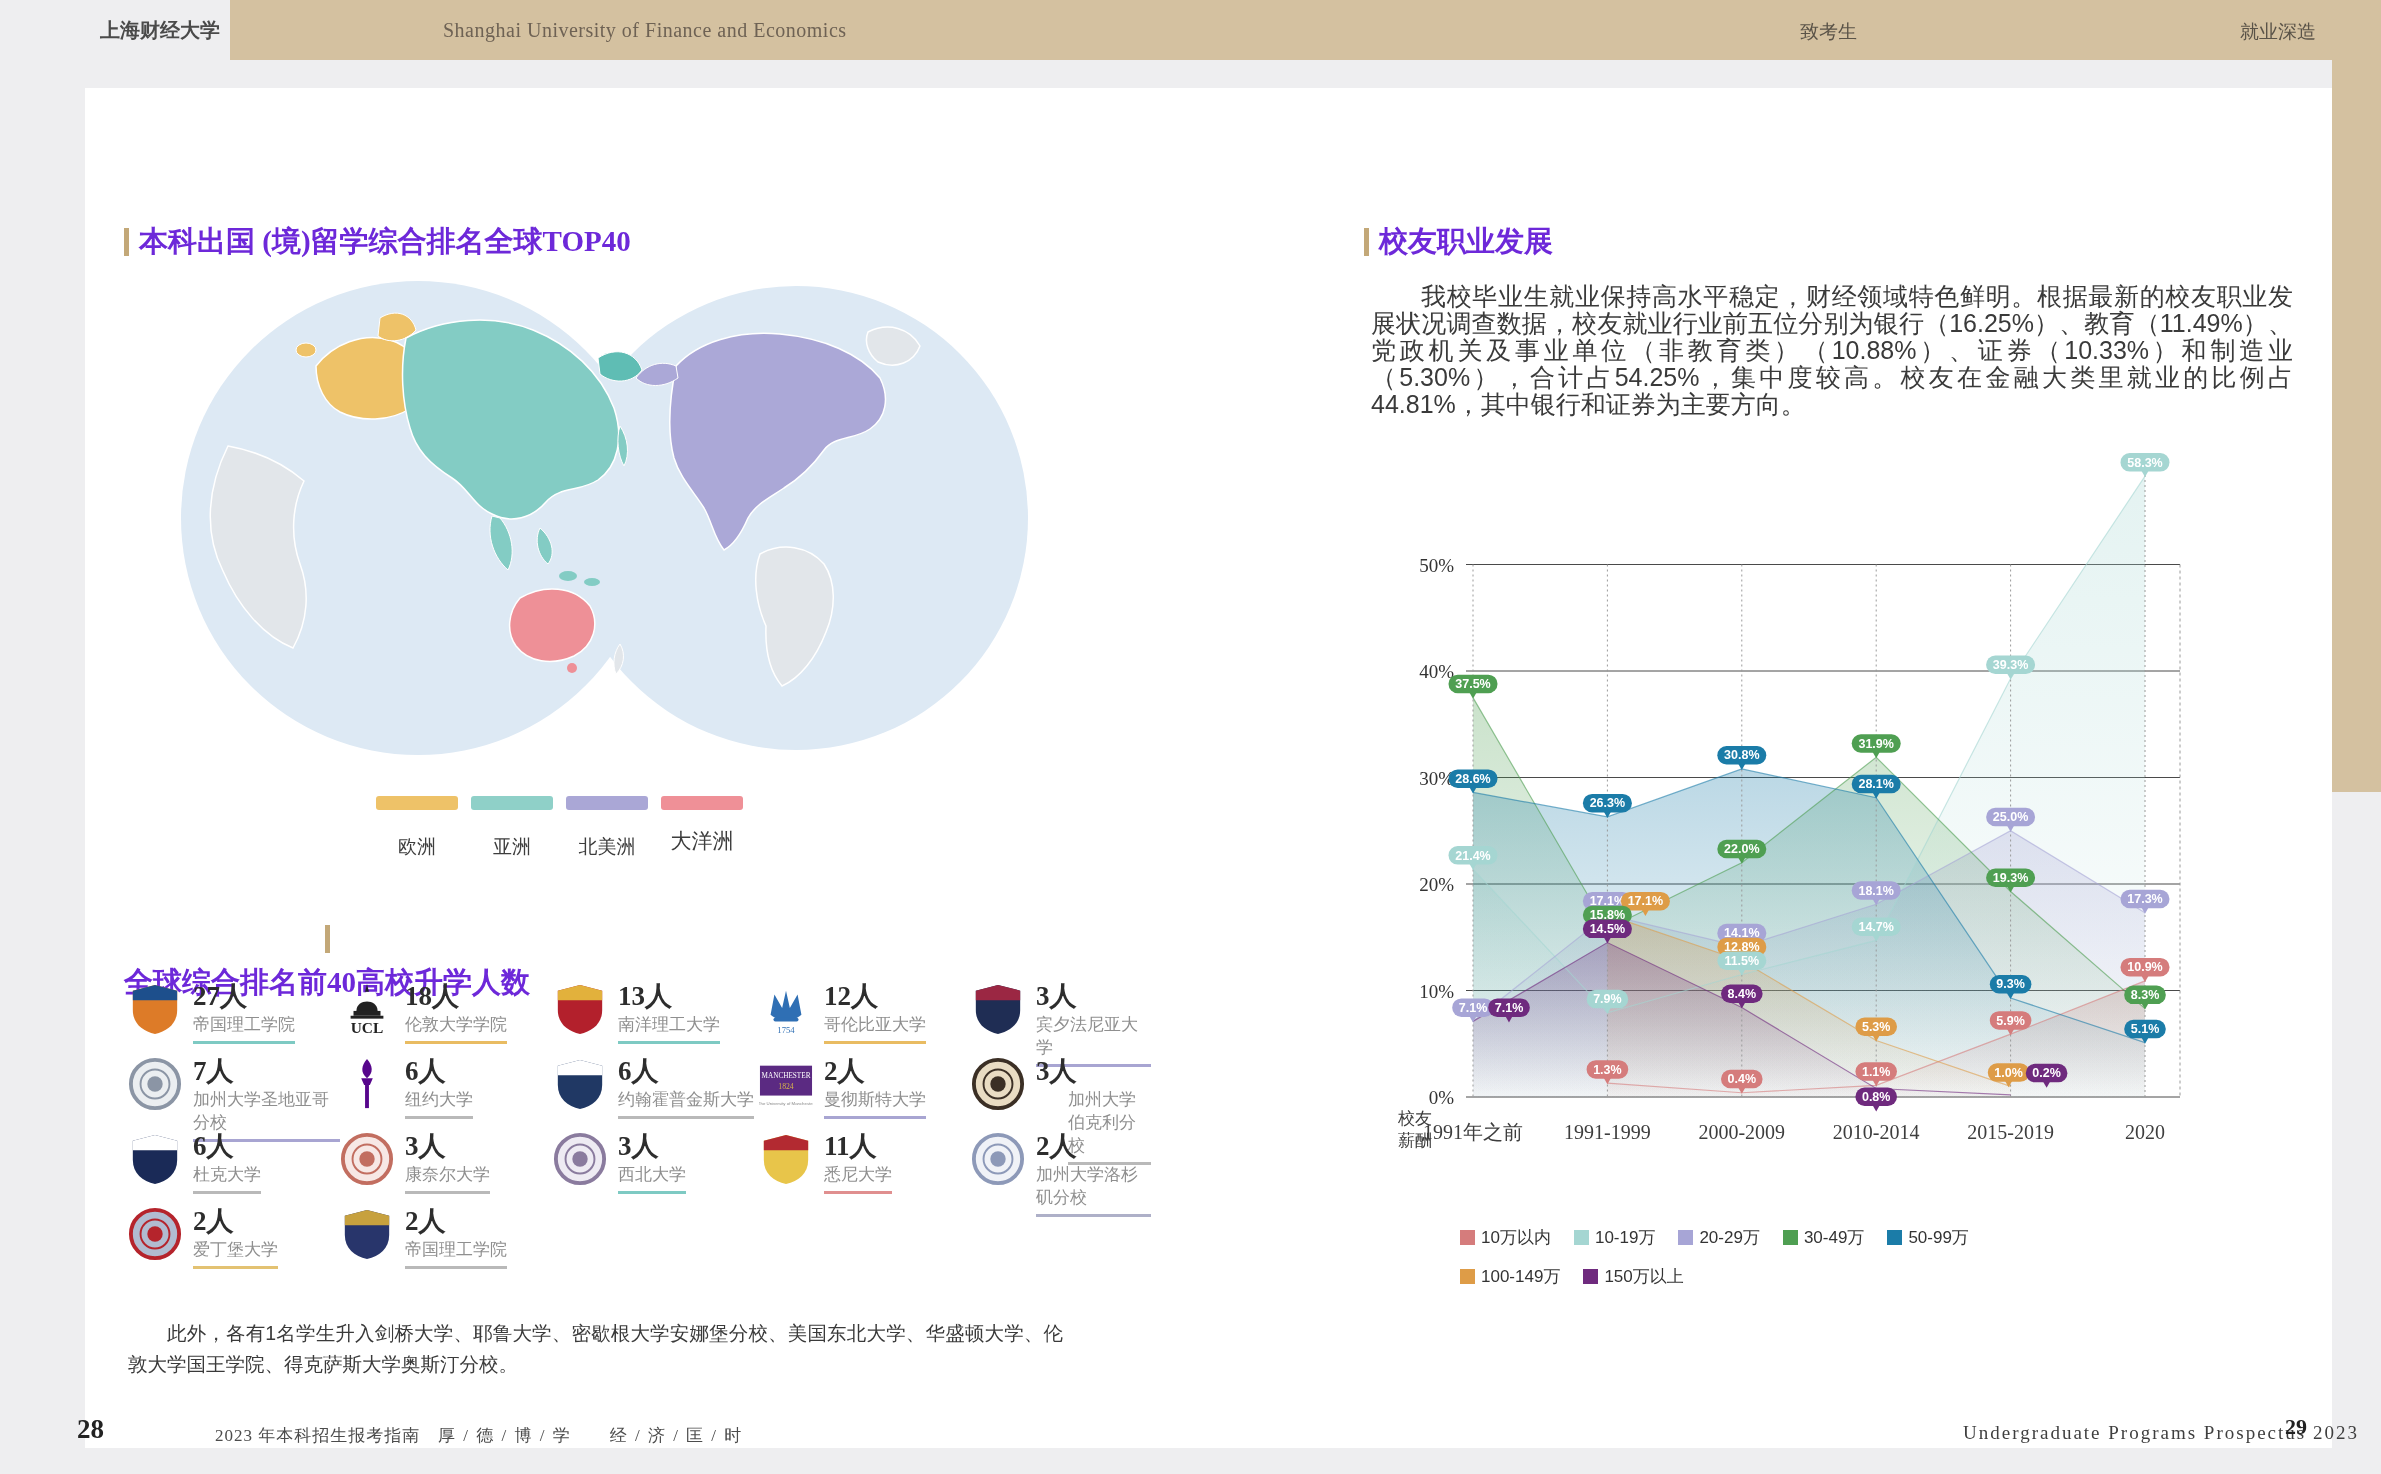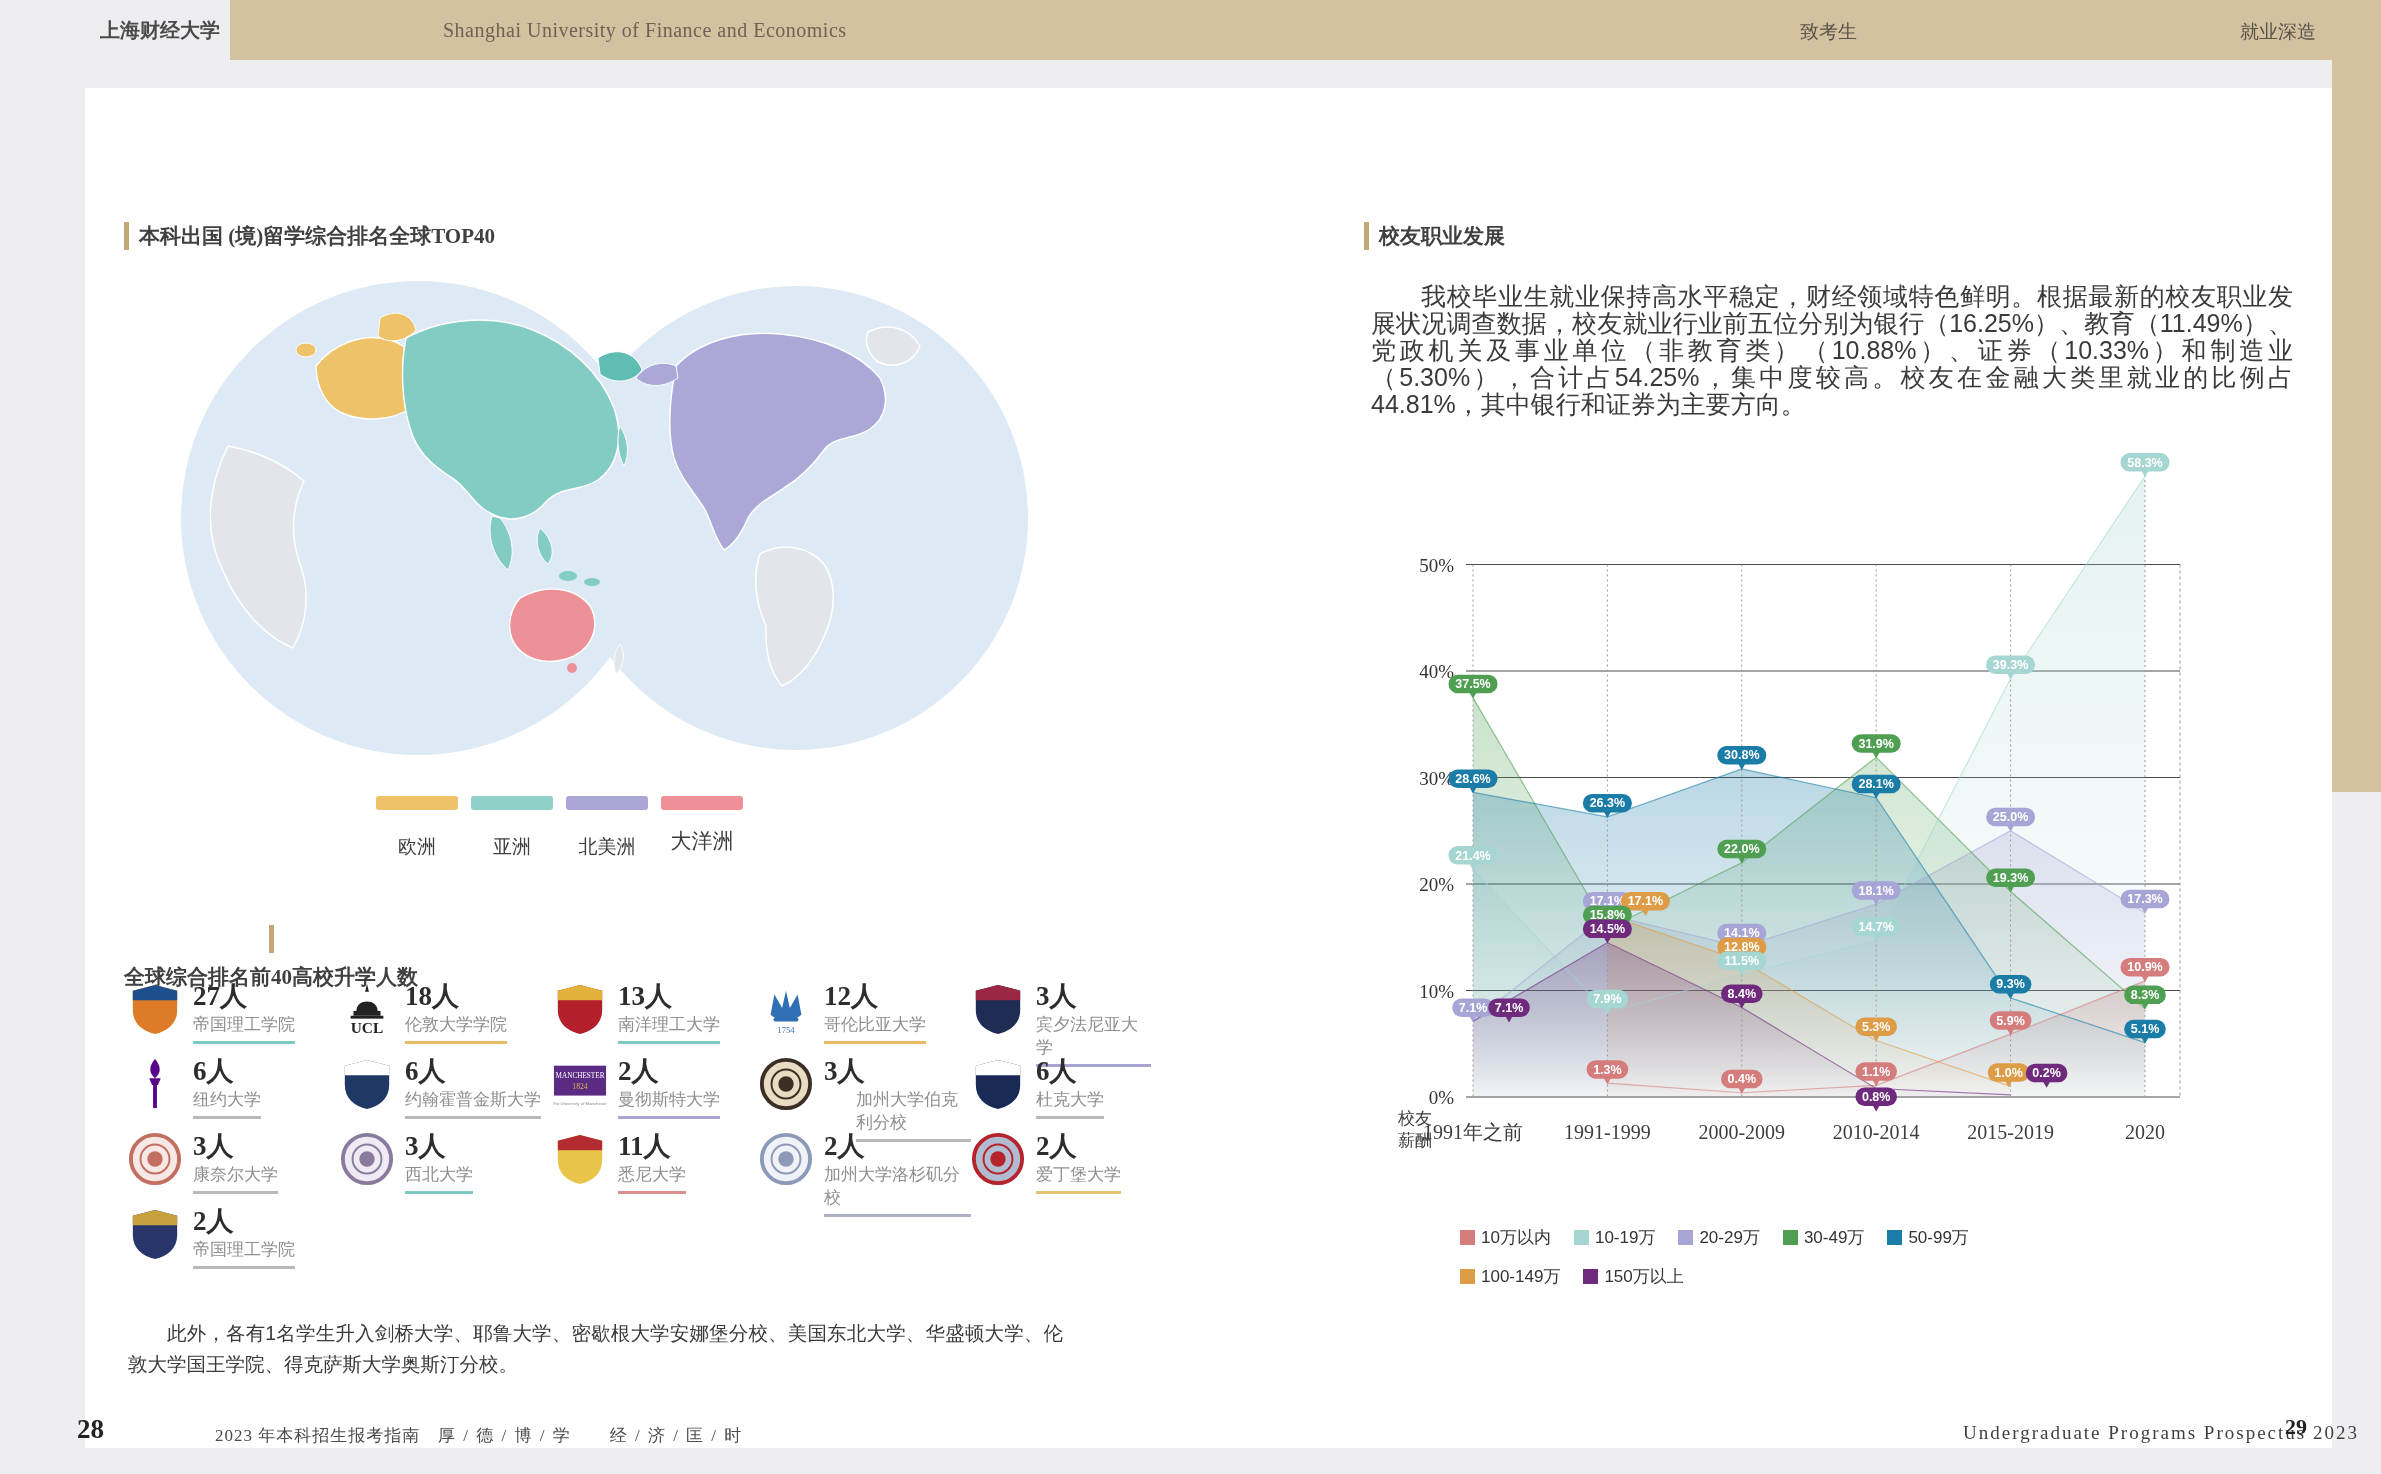--- a/index.html
+++ b/index.html
@@ -19,21 +19,21 @@
   .hdr-en{left:443px;top:19px;font-size:20px;color:#6e6254;letter-spacing:0.5px;}
   .hdr-nav1{left:1800px;top:19px;font-size:19px;color:#5a5348;}
   .hdr-nav2{left:2240px;top:19px;font-size:19px;color:#5a5348;}
 
   
   .sheet{left:85px;top:88px;width:2247px;height:1360px;background:#ffffff;}
 
   
   .sec-title{display:flex;align-items:center;gap:10px;}
   .sec-bar{width:5px;height:28px;background:#c3a878;}
-  .sec-text{font-size:21px;font-weight:700;color:#404040;text-align:right;}
+  .sec-text{font-size:29px;font-weight:700;color:#6d28d9;text-align:right;}
 
   
   .map-legend{left:376px;top:796px;display:flex;gap:13px;}
   .map-legend .ml-item{width:82px;text-align:center;}
   .map-legend .ml-bar{width:82px;height:14px;border-radius:3px;}
   .map-legend .ml-lbl{margin-top:24px;font-size:19px;color:#3d3d3d;}
   .map-legend .ml-item:nth-child(4) .ml-lbl{transform:translateY(-7px);font-size:21px;}
 
   
   .uni-grid{left:128px;top:982px;width:1060px;display:grid;
@@ -173,20 +173,29 @@
           <text x="28" y="53" text-anchor="middle" font-size="9" fill="#2f6fb4" font-family="serif">1754</text>
         </svg></div>
       <div><div class="uni-count">12人</div><div class="uni-name" style="border-bottom-color: rgb(233, 188, 98);">哥伦比亚大学</div></div>
     </div>
     <div class="uni-cell">
       <div class="uni-logo"><svg viewBox="0 0 56 56">
           <path d="M28,3 L51,9 V29 C51,43 41,51 28,54 C15,51 5,43 5,29 V9 Z" fill="#1f2d54"></path>
           <path d="M28,3 L51,9 V19 H5 V9 Z" fill="#9b2743"></path>
         </svg></div>
       <div><div class="uni-count">3人</div><div class="uni-name" style="border-bottom-color: rgb(168, 165, 210);">宾夕法尼亚大学</div></div>
+    </div>
+    <div class="uni-cell">
+      <div class="uni-logo"><svg viewBox="0 0 56 56">
+          <circle cx="28" cy="28" r="25" fill="#c7cdd6" opacity="0.35"></circle>
+          <circle cx="28" cy="28" r="25" fill="none" stroke="#8b95a5" stroke-width="4"></circle>
+          <circle cx="28" cy="28" r="15" fill="none" stroke="#8b95a5" stroke-width="2"></circle>
+          <circle cx="28" cy="28" r="8" fill="#8b95a5"></circle>
+        </svg></div>
+      <div><div class="uni-count">7人</div><div class="uni-name" style="border-bottom-color: rgb(168, 165, 210);">加州大学圣地亚哥分校</div></div>
     </div>
     <div class="uni-cell">
       <div class="uni-logo"><svg viewBox="0 0 56 56">
           <path d="M28,2 C34,9 35,16 28,22 C21,16 22,9 28,2 Z" fill="#57068c"></path>
           <path d="M22,22 H34 L31,29 H25 Z" fill="#57068c"></path>
           <rect x="26" y="29" width="4" height="24" fill="#57068c"></rect>
         </svg></div>
       <div><div class="uni-count">6人</div><div class="uni-name" style="border-bottom-color: rgb(185, 185, 185);">纽约大学</div></div>
     </div>
     <div class="uni-cell">

